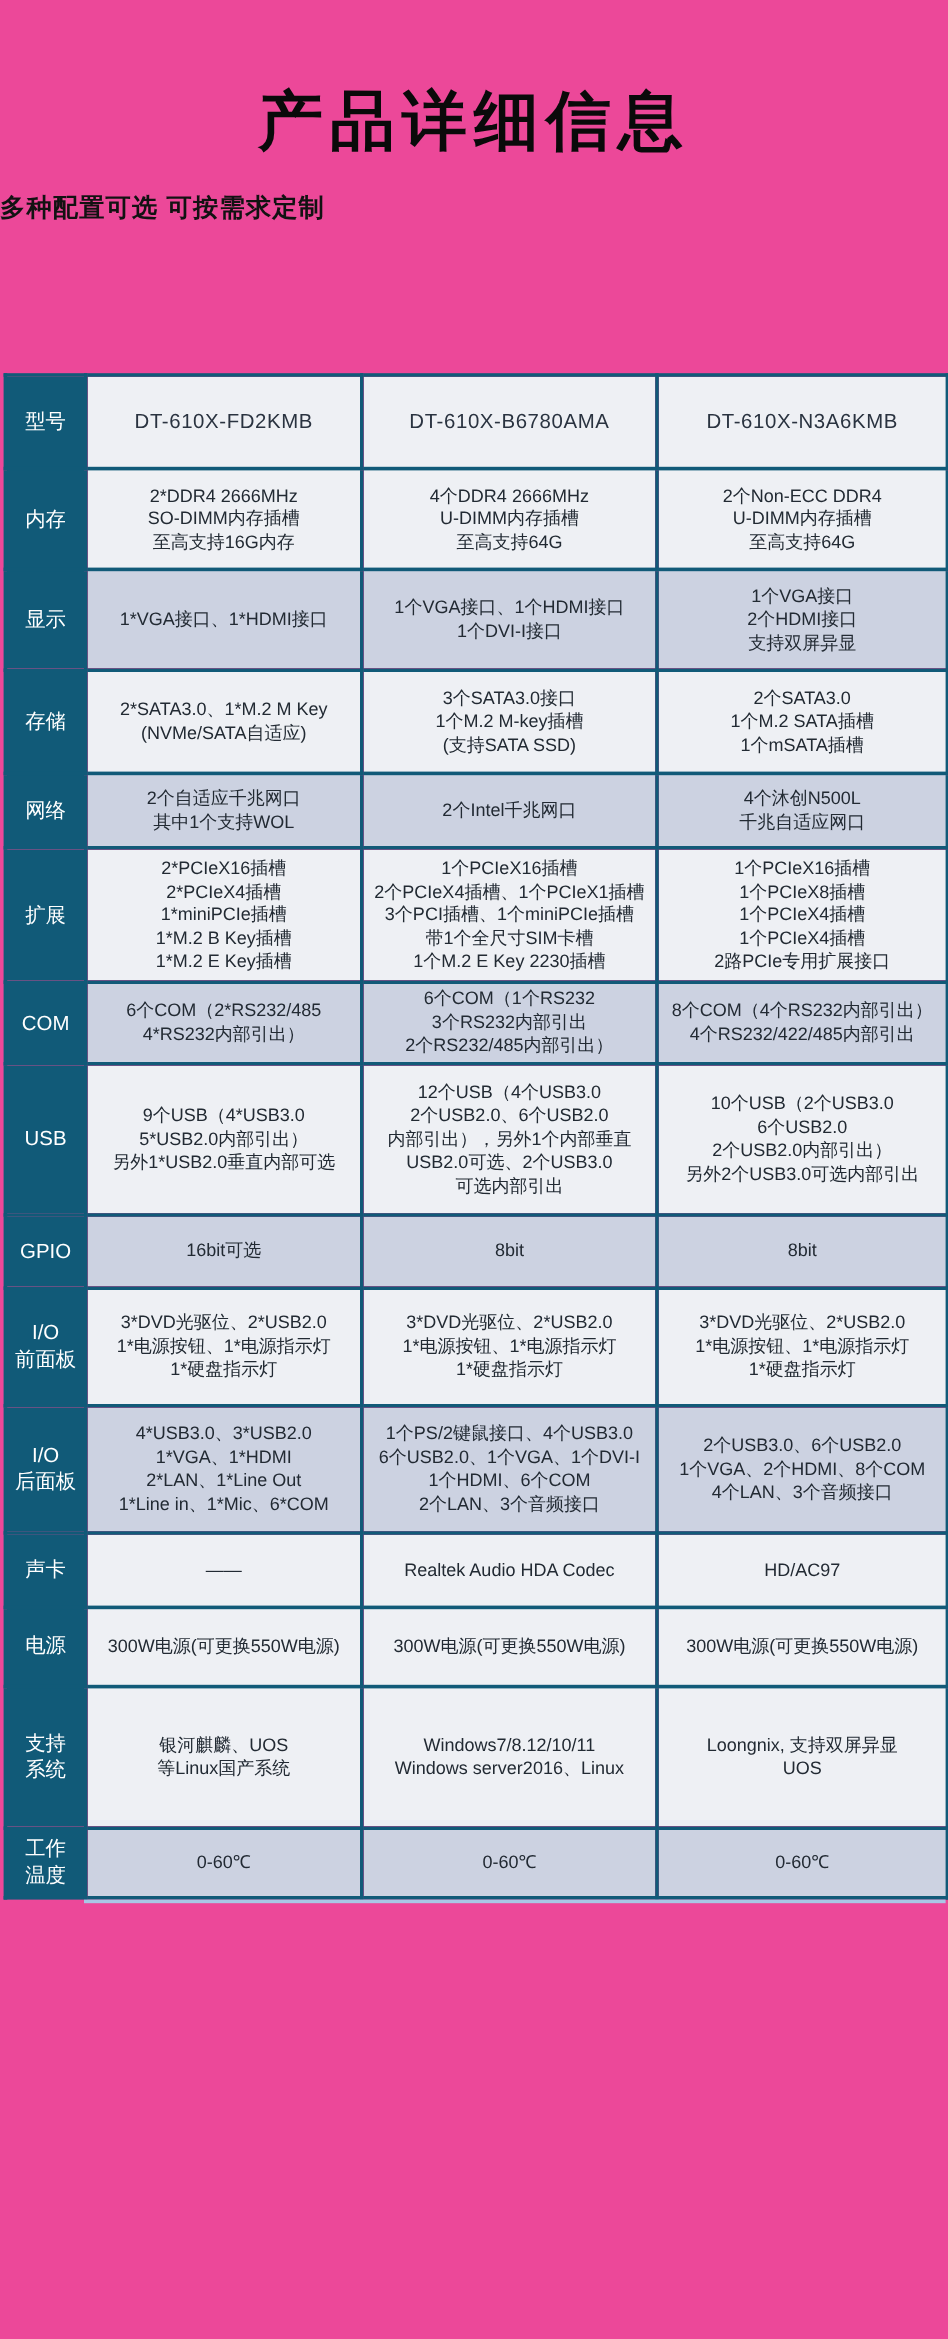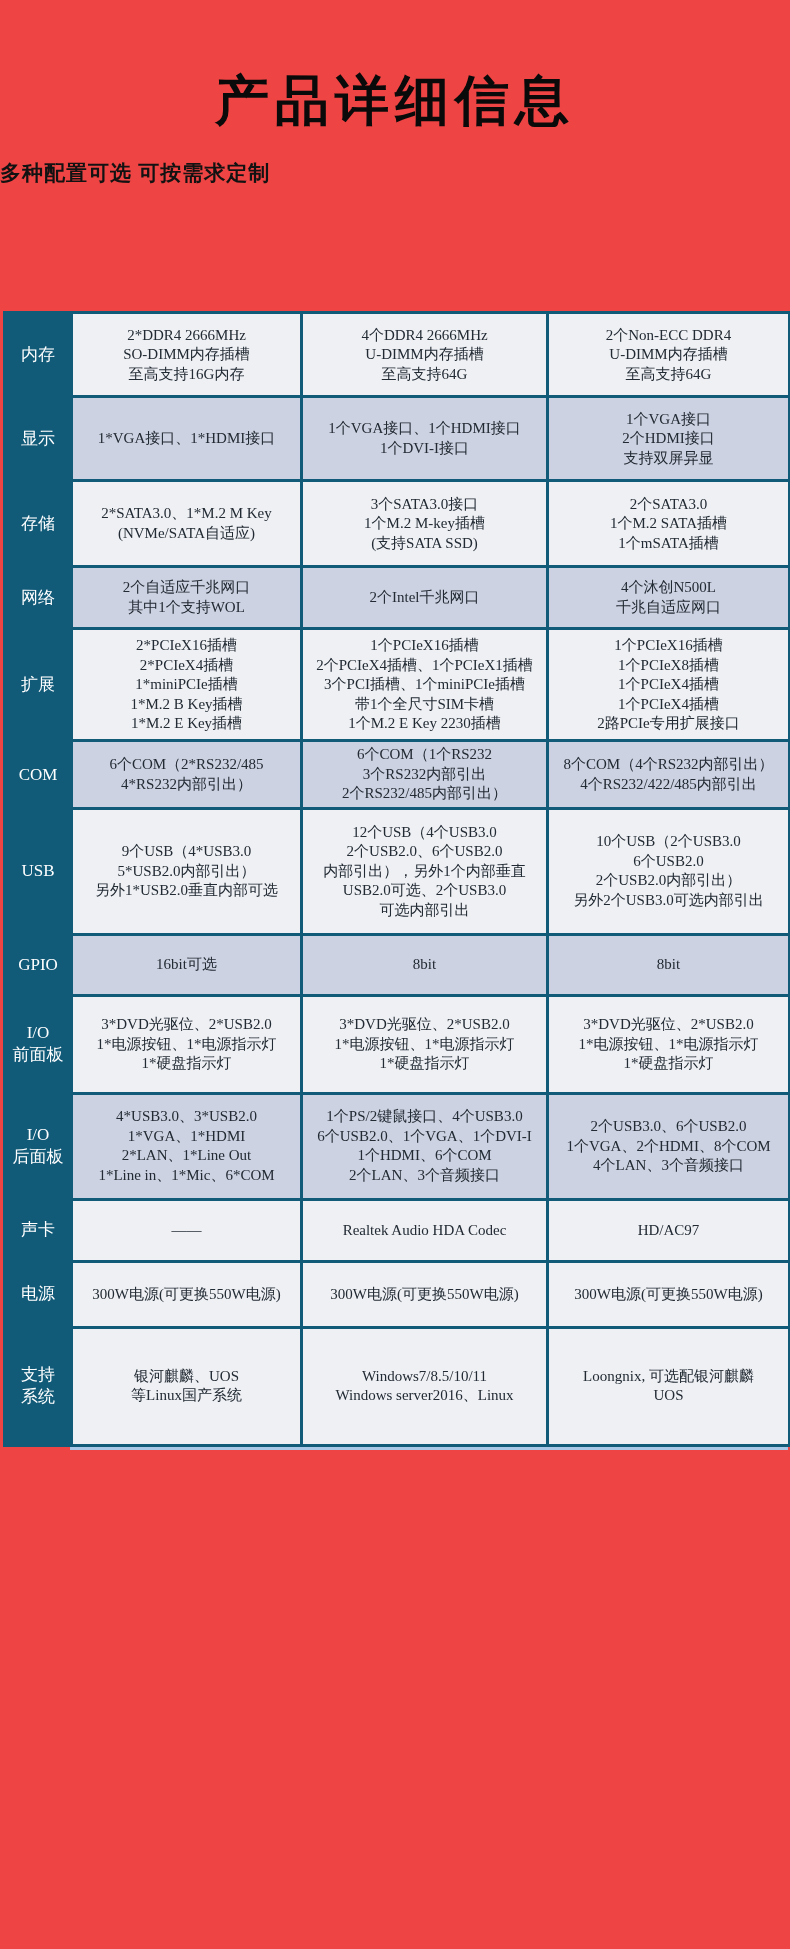--- a/index.html
+++ b/index.html
@@ -4,22 +4,22 @@
 <style>
   :root{
     --teal:#115a78;
     --row-light:#eef0f4;
     --row-lavender:#ccd2e1;
     --text:#222a33;
     --accent-line:#a9c7e6;
   }
   html,body{margin:0;padding:0;background:#ffffff;}
   .page{
-    width:790px;height:1949px;background:#ef4444;overflow:hidden;
-    font-family:Liberation Serif, serif;
+    width:790px;height:1949px;background:#ec4899;overflow:hidden;
+    font-family:Liberation Sans, sans-serif;
   }
   .title{
     margin:0;padding-top:72px;text-align:center;
     font-size:54px;font-weight:bold;color:#0a0a0a;letter-spacing:6px;line-height:1.1;
   }
   .subtitle{
     margin-top:28px;text-align:left;
     font-size:21px;font-weight:bold;color:#121212;letter-spacing:1px;
   }
   table.spec-table{
@@ -58,20 +58,26 @@
   <div class="subtitle">多种配置可选 可按需求定制</div>
 
   <table class="spec-table">
     <colgroup>
       <col class="col-hdr">
         <col class="col-1">
         <col class="col-2">
         <col class="col-3">
     </colgroup>
     <tbody>
+      <tr class="light" style="height:78px">
+        <td class="rowhdr">型号</td>
+        <td class="body model">DT-610X-FD2KMB</td>
+        <td class="body model">DT-610X-B6780AMA</td>
+        <td class="body model">DT-610X-N3A6KMB</td>
+      </tr>
       <tr class="light" style="height:84px">
         <td class="rowhdr">内存</td>
         <td class="body">2*DDR4 2666MHz
 SO-DIMM内存插槽
 至高支持16G内存</td>
         <td class="body">4个DDR4 2666MHz
 U-DIMM内存插槽
 至高支持64G</td>
         <td class="body">2个Non-ECC DDR4
 U-DIMM内存插槽
@@ -192,23 +198,30 @@
         <td class="rowhdr">电源</td>
         <td class="body">300W电源(可更换550W电源)</td>
         <td class="body">300W电源(可更换550W电源)</td>
         <td class="body">300W电源(可更换550W电源)</td>
       </tr>
       <tr class="light" style="height:118px">
         <td class="rowhdr">支持
 系统</td>
         <td class="body">银河麒麟、UOS
 等Linux国产系统</td>
-        <td class="body">Windows7/8.5/10/11
+        <td class="body">Windows7/8.12/10/11
 Windows server2016、Linux</td>
-        <td class="body">Loongnix, 可选配银河麒麟
+        <td class="body">Loongnix, 支持双屏异显
 UOS</td>
+      </tr>
+      <tr class="dark" style="height:58px">
+        <td class="rowhdr">工作
+温度</td>
+        <td class="body">0-60℃</td>
+        <td class="body">0-60℃</td>
+        <td class="body">0-60℃</td>
       </tr>
     </tbody>
   </table>
 
   <div class="accent-line"></div>
 
 </div>
 
 </body></html>

